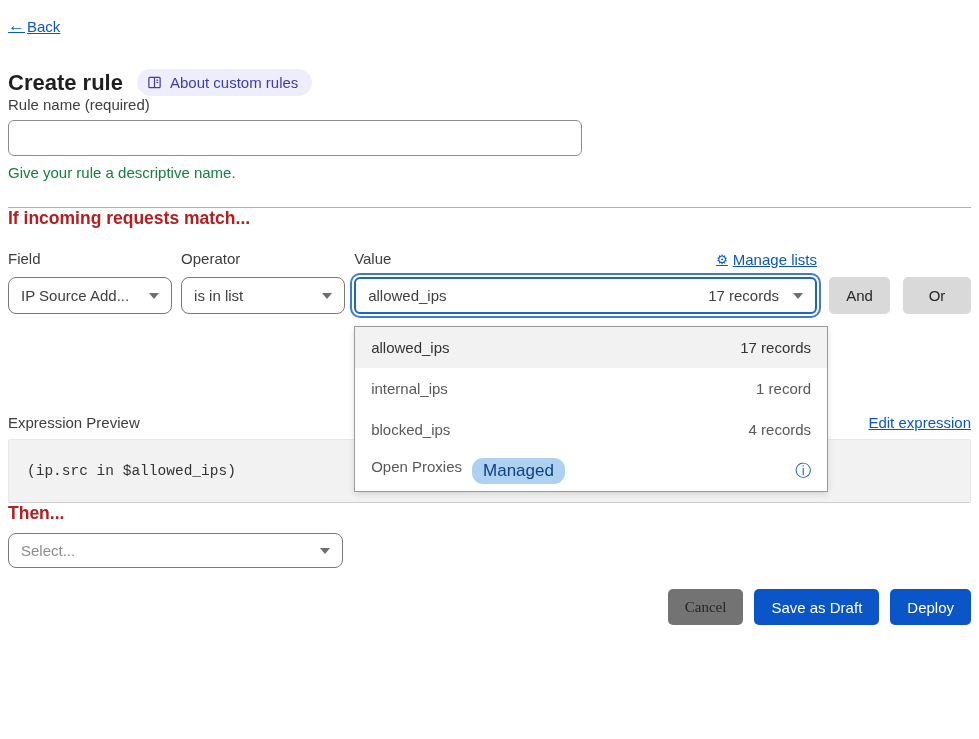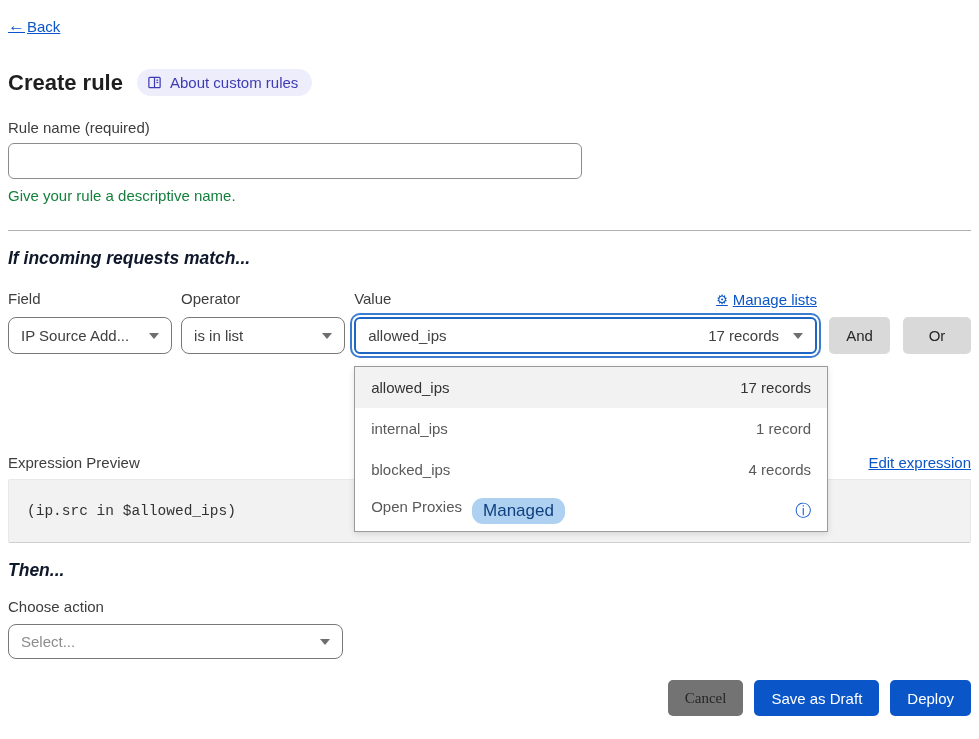--- a/index.html
+++ b/index.html
@@ -11,28 +11,28 @@
 
   .back { margin:16px 0 0 0; display:inline-flex; align-items:center; gap:2px; }
   .back .arrow { color:#0a56c8; font-size:17px; text-decoration:none; }
 
   .title-row { margin-top:33px; display:flex; align-items:center; gap:14px; }
   .page-title { font-size:22px; font-weight:700; color:#1f1f1f; }
   .about-badge { display:inline-flex; align-items:center; gap:8px; background:#eeedfc;
     color:#3d3bb3; border-radius:14px; padding:5px 14px 5px 10px; font-size:15px; cursor:pointer; }
   .about-badge svg { display:block; }
 
-  .field-label { margin-top:23px; font-size:15px; color:#3d3d3d; }
+  .field-label { font-size:15px; color:#3d3d3d; }
   .rule-input { margin-top:7px; width:574px; height:36px; border:1px solid #8c8c8c;
     border-radius:6px; background:#fff; font-size:15px; padding:0 10px; color:#262626; outline:none; }
   .helper { margin-top:8px; font-size:15px; color:#15803d; }
 
   hr.divider { margin-top:26px; border:none; border-top:1px solid #b0b0b0; }
 
-  h2.section { margin-top:17px; font-size:17.5px; font-weight:700; color:#0f172a;font-style:italic; }
+  h2.section { margin-top:0; font-size:17.5px; font-weight:700; color:#b91c1c; }
 
   .cond-row { margin-top:21px; display:flex; align-items:flex-start; }
   .col-label { font-size:15px; color:#3d3d3d; height:18px; }
   .col { display:flex; flex-direction:column; }
   .col-field { width:168px; margin-right:9px; }
   .col-op    { width:168px; margin-right:9px; }
   .col-value { width:474px; margin-right:12px; position:relative; }
   .value-label-row { display:flex; justify-content:space-between; align-items:center; height:18px; }
   .manage-link { display:inline-flex; align-items:center; gap:5px; font-size:15px; }
   .gear { font-size:13px; color:#0a56c8; text-decoration:none; }
@@ -175,21 +175,20 @@
 
   <div class="expr-header">
     <span class="expr-label">Expression Preview</span>
     <a class="link">Edit expression</a>
   </div>
   <div class="expr-block">
     <span class="expr-code">(ip.src in $allowed_ips)</span>
   </div>
 
   <h2 class="section">Then...</h2>
-  <div class="field-label" style="margin-top:17px;">Choose action</div>
   <div class="select action-select">
     <span class="placeholder">Select...</span>
     <span class="caret"></span>
   </div>
 
   <div class="footer">
     <button class="btn btn-cancel">Cancel</button>
     <button class="btn btn-blue">Save as Draft</button>
     <button class="btn btn-blue">Deploy</button>
   </div>

